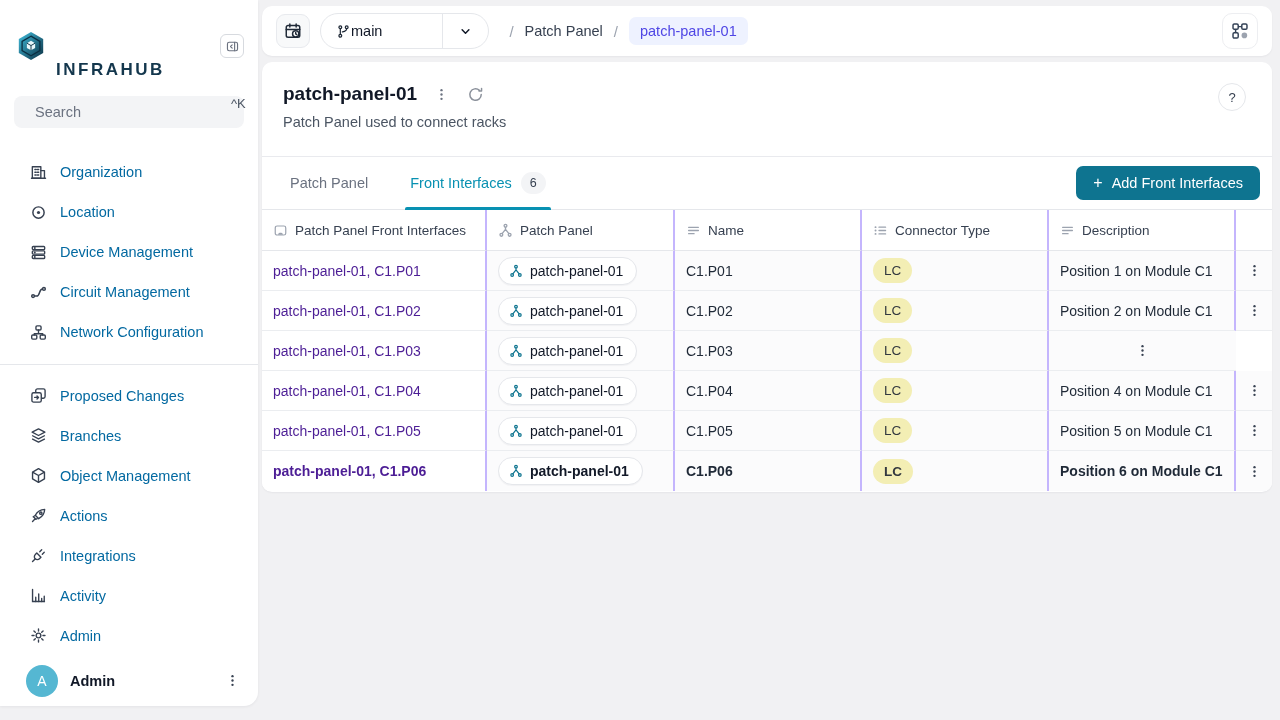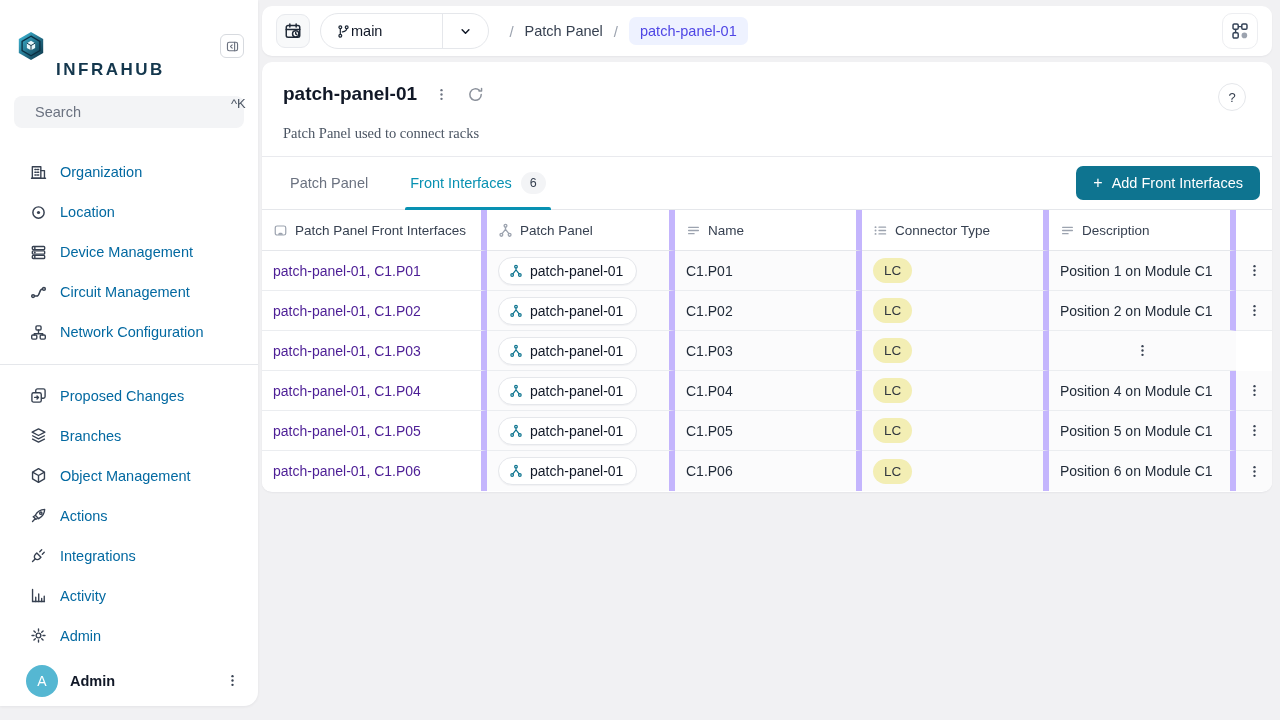--- a/index.html
+++ b/index.html
@@ -62,48 +62,48 @@
 
   
   .main-card { position:absolute; left:262px; top:62px; width:1010px; height:430px; background:#fff;
                border-radius:10px; box-shadow:0 1px 2px rgba(16,24,40,.05); overflow:hidden; }
   .title-sec { height:95px; border-bottom:1px solid #e9eaee; padding:21px 24px 0 21px; position:relative; }
   .title-line { display:flex; align-items:center; gap:14px; }
   .page-title { font-size:19px; font-weight:bold; color:#111827; }
   .icon-btn { color:#6b7280; cursor:pointer; width:20px; height:20px; display:flex; align-items:center; justify-content:center; }
   .icon-btn svg { width:15px; height:15px; }
   .refresh-btn svg { width:17px; height:17px; color:#8b919b; }
-  .page-desc { margin-top:20px; font-size:14.5px; color:#4b5563;font-family:Liberation Serif, serif; }
+  .page-desc { margin-top:9px; font-size:14.5px; color:#4b5563; }
   .help-btn { position:absolute; right:26px; top:21px; width:28px; height:28px; border-radius:50%;
               border:1px solid #e5e7eb; background:#fff; color:#374151; font-size:13px;
               display:flex; align-items:center; justify-content:center; cursor:pointer; }
 
   .tabs-row { height:53px; border-bottom:1px solid #e5e7eb; display:flex; align-items:center;
               padding:0 12px 0 28px; }
   .tab { height:100%; display:flex; align-items:center; gap:9px; font-size:14.5px; color:#6b7280;
          margin-right:42px; position:relative; cursor:pointer; }
   .tab.active { color:#0891b2; }
   .tab.active::after { content:""; position:absolute; left:-5px; right:-5px; bottom:-1px; height:3px;
                        background:#0891b2; border-radius:2px 2px 0 0; }
   .tab-badge { background:#f3f4f6; color:#374151; font-size:12.5px; padding:4px 9px; border-radius:999px; }
   .add-btn { margin-left:auto; height:34px; background:#0e7490; border:none; border-radius:7px;
              color:#fff; font-size:14.5px; font-family:inherit; display:flex; align-items:center;
              gap:9px; padding:0 17px; cursor:pointer; }
   .add-plus { font-size:16px; line-height:1; }
 
   
   .tbl { --cols:225px 188px 187px 187px 187px 36px; }
   .tr { display:grid; grid-template-columns:var(--cols); }
-  .th, .td { display:flex; align-items:center; padding:0 11px; border-right:6px solid #c4b5fd;
+  .th, .td { display:flex; align-items:center; padding:0 11px; border-right:2px solid #c4b5fd;
              border-bottom:1px solid #ebedf0; height:40px; overflow:hidden; white-space:nowrap; }
   .th { height:41px; gap:7px; font-size:13.5px; color:#374151; background:#fff; border-bottom-color:#e5e7eb; }
   .th svg { width:15px; height:15px; color:#9ca3af; flex:none; }
   .td { font-size:14px; color:#1f2937; background:#fbfbfc; }
   .td.sticky { background:#fff; }
-  .tr:last-child .td { border-bottom:none; }
+  .tr:last-child .td { border-bottom:none;font-weight:bold; }
   .th:last-child, .td:last-child { border-right:none; }
   .link { color:#4c1d95; text-decoration:none; cursor:pointer; }
   .pill { display:inline-flex; align-items:center; gap:7px; border:1px solid #e5e7eb; background:#fff;
           border-radius:999px; padding:5px 13px 5px 10px; font-size:14px; color:#111827;
           box-shadow:0 1px 1px rgba(16,24,40,.04); cursor:pointer; }
   .pill svg { width:14px; height:14px; color:#0e7490; }
   .lc-badge { background:#f3eeb4; color:#33383f; border-radius:999px; padding:5px 11px; font-size:13.5px; }
   .td.kebab-cell { justify-content:center; padding:0; color:#4b5563; }
 </style>
 </head>

